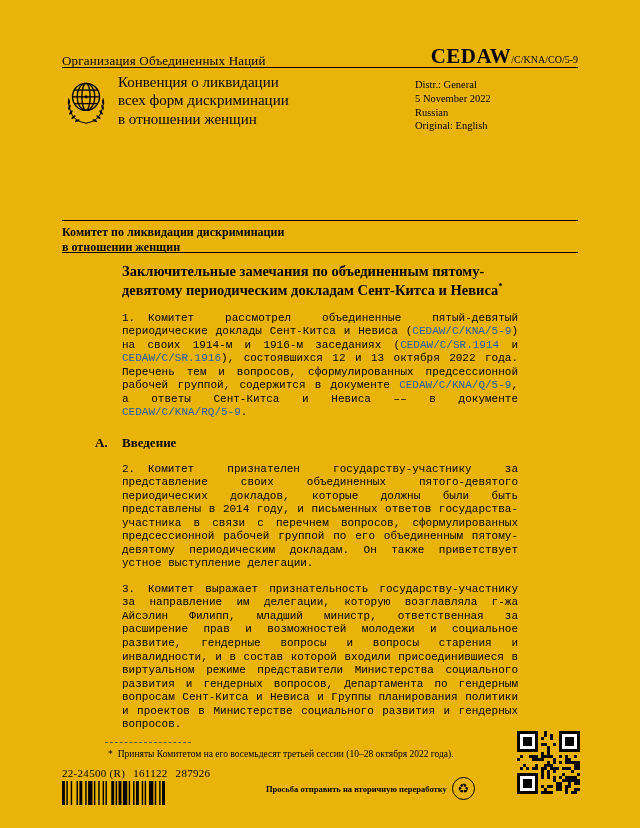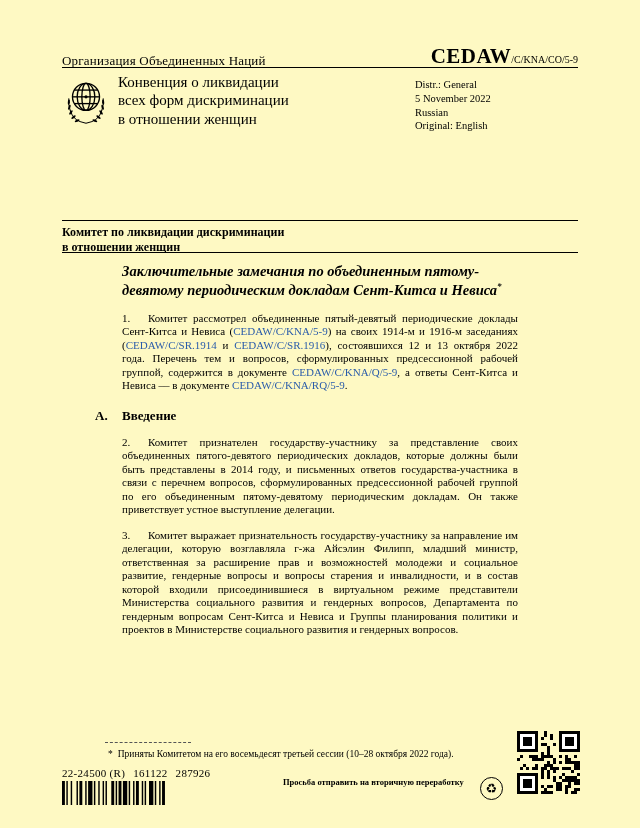--- a/index.html
+++ b/index.html
@@ -1,21 +1,21 @@
 <!DOCTYPE html>
 <html style="--link-color: #2a5caa;"><head>
 <meta charset="utf-8">
 <style>
   * { margin:0; padding:0; box-sizing:border-box; }
   html,body { background:#e8e8e8; }
   .page {
     position:relative;
     width:640px; height:828px;
     margin:0 auto;
-    background:#fef9c3;
+    background:#eab308;
     color:#000;
     font-family:"Liberation Serif", serif;
     overflow:hidden;
   }
   .hairline { position:absolute; left:62px; right:62px; border-top:1px solid #000; }
 
   
   .header-row { position:absolute; left:62px; right:62px; top:44px; display:flex; justify-content:space-between; align-items:flex-end; }
   .org-name { font-size:13px; letter-spacing:.2px; }
   .doc-symbol { font-size:21px; font-weight:bold; letter-spacing:.5px; }
@@ -25,38 +25,38 @@
   .emblem { position:absolute; left:60px; top:74px; width:52px; height:54px; }
   .conv-title { position:absolute; left:118px; top:73px; width:280px; font-size:15px; font-weight:normal; line-height:1.22; white-space:pre-line; }
   .distr { position:absolute; left:415px; top:79px; font-size:10.5px; line-height:1.22; }
   .distr div { margin-bottom:1px; }
 
   
   .committee { position:absolute; left:62px; top:225px; font-size:12px; font-weight:bold; line-height:1.22; white-space:pre-line; }
 
   
   .main { position:absolute; left:122px; top:262px; width:396px; }
-  .doc-title { font-size:14.5px; font-weight:bold; line-height:1.3;font-style:italic; }
+  .doc-title { font-size:14.5px; font-weight:bold; line-height:1.3; }
   .doc-title sup { font-size:9px; }
-  .para { font-size:11px; line-height:1.23; text-align:justify; margin-top:12px; }
+  .para { font-size:11px; line-height:1.23; text-align:justify; margin-top:12px;font-family:Liberation Mono, monospace; }
   .para-num { display:inline-block; min-width:26px; }
   .doc-link { color:var(--link-color,#2a5caa); text-decoration:none; }
   .section-head { display:flex; margin:15px 0 2px -27px; font-size:13px; font-weight:bold; }
   .section-letter { width:27px; }
 
   
   .fn-sep { position:absolute; left:105px; top:742px; width:86px; border-top:1px dashed #555; }
   .footnote { position:absolute; left:108px; top:749px; width:420px; font-size:9.5px; line-height:1.25; }
   .fn-marker { display:inline-block; margin-right:5px; }
 
   
   .docnum-row { position:absolute; left:62px; top:767px; font-size:11px; display:flex; gap:8px; letter-spacing:.3px; }
   .barcode { position:absolute; left:62px; top:781px; width:132px; height:24px; }
   .qr { position:absolute; left:517px; top:731px; width:63px; height:63px; }
-  .recycle-row { position:absolute; left:283px; top:777px; display:flex; align-items:flex-start; gap:16px; }
+  .recycle-row { position:absolute; left:266px; top:777px; display:flex; align-items:center; gap:5px; }
   .recycle-text { font-size:8.5px; font-weight:bold; white-space:nowrap; }
   .recycle-badge { width:23px; height:23px; border:1.4px solid #000; border-radius:50%; display:flex; align-items:center; justify-content:center; font-size:13px; line-height:1; }
 </style>
 </head>
 <body>
 
 <div class="page">
 
   <div class="header-row">
     <div class="org-name">Организация Объединенных Наций</div>

